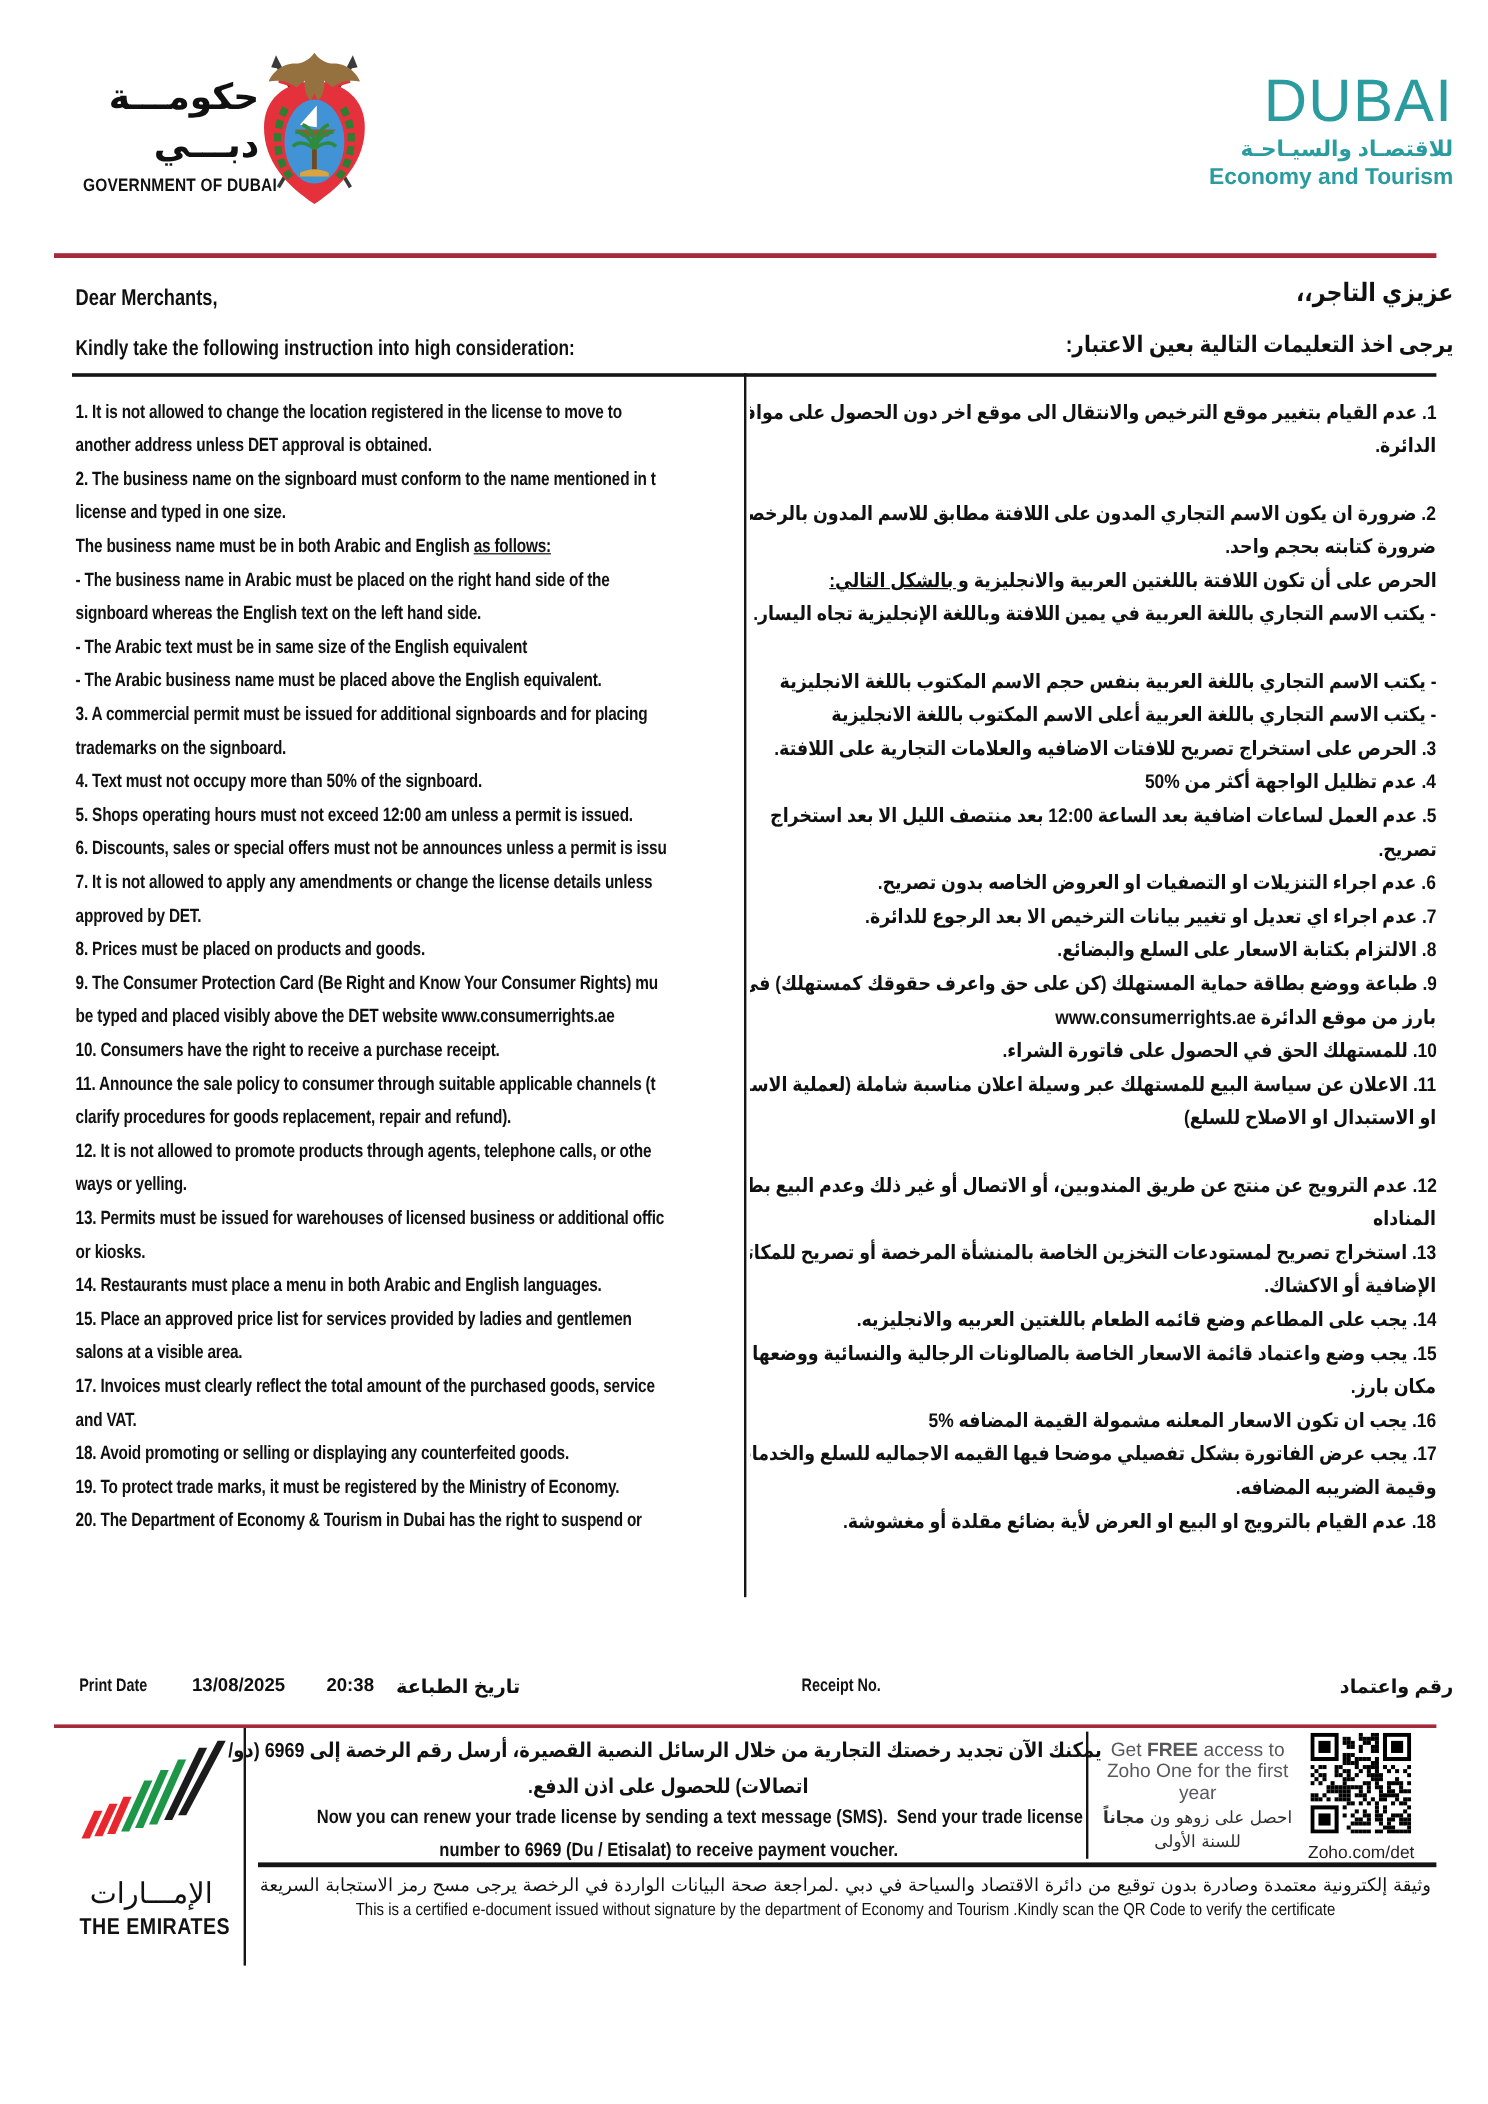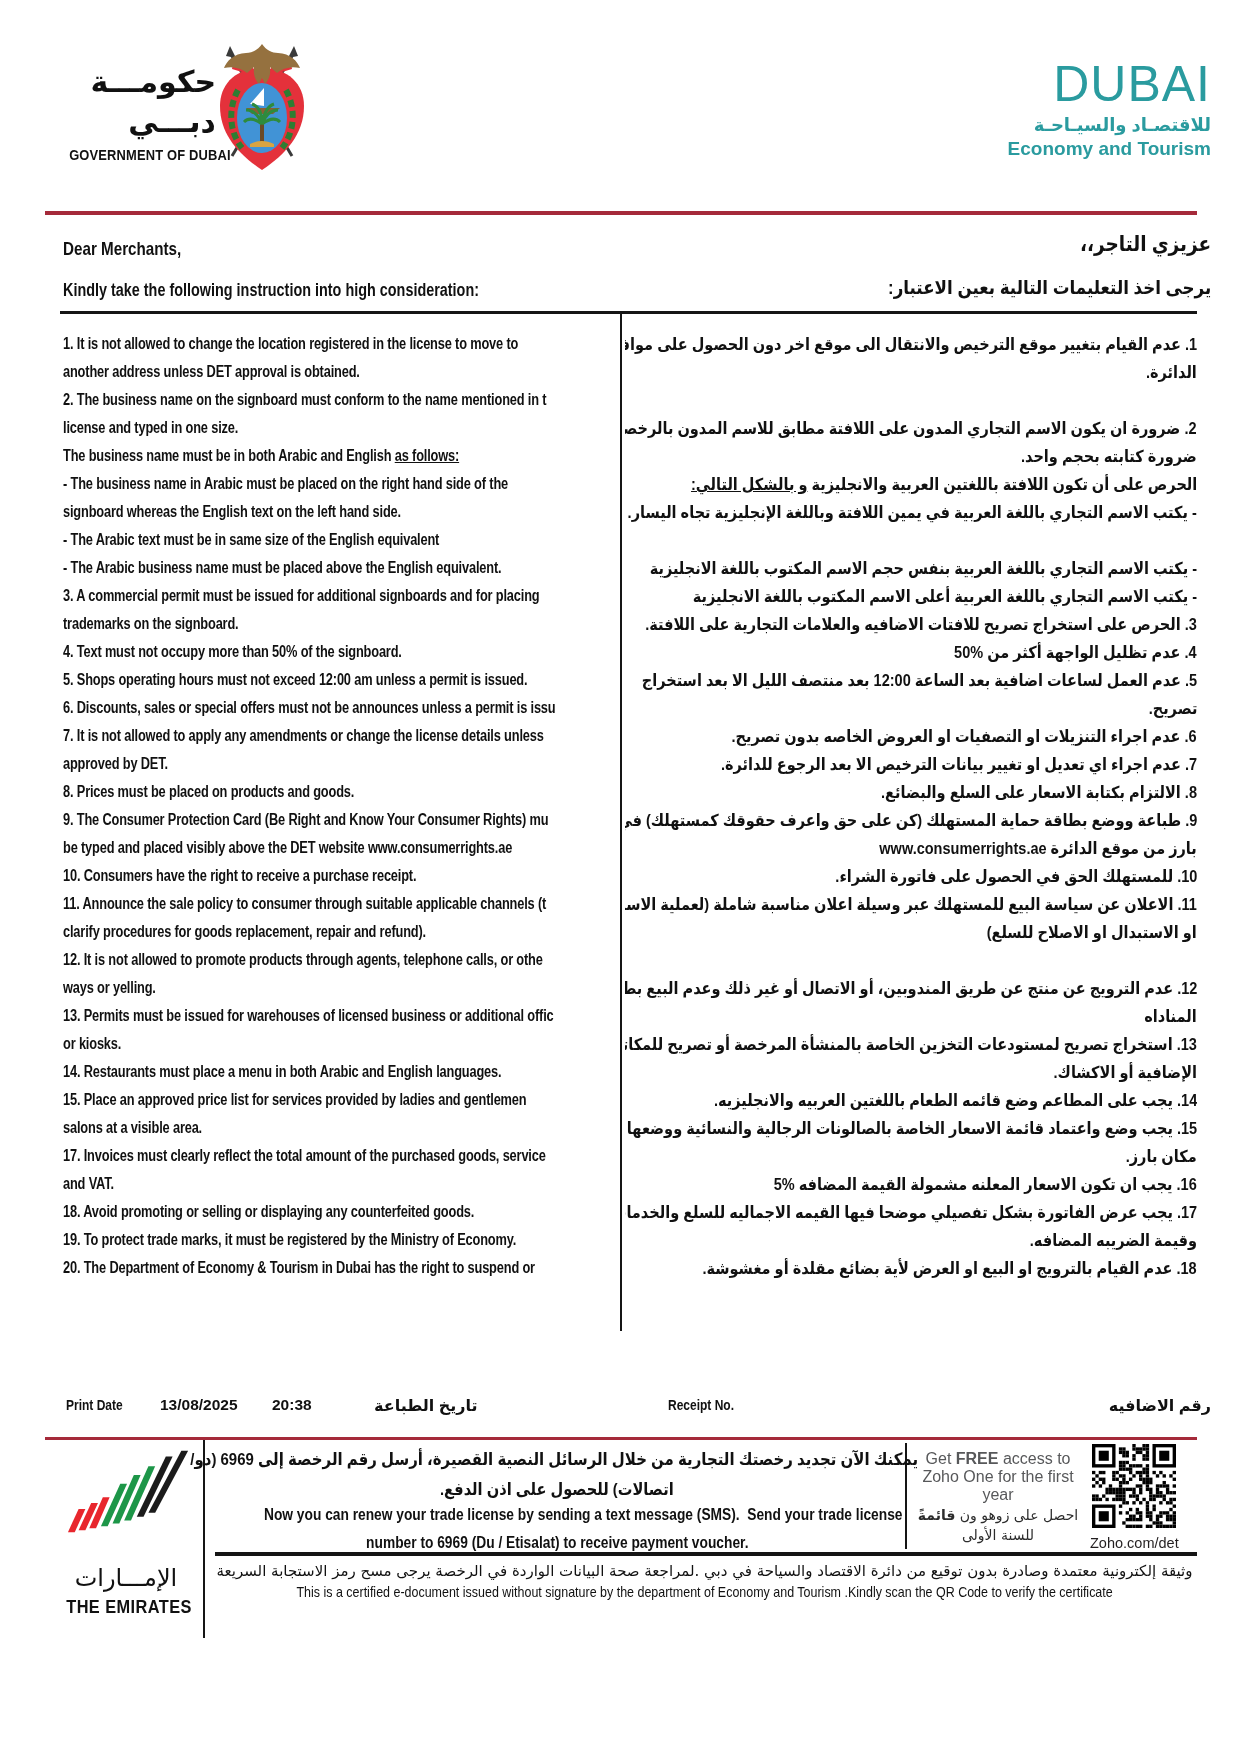--- a/index.html
+++ b/index.html
@@ -169,23 +169,23 @@
       <div class="row-ar"><span class="sxa"><span>مكان بارز.</span><span class="u"></span></span></div>
       <div class="row-ar"><span class="sxa"><span>16. يجب ان تكون الاسعار المعلنه مشمولة القيمة المضافه %5</span><span class="u"></span></span></div>
       <div class="row-ar"><span class="sxa"><span>17. يجب عرض الفاتورة بشكل تفصيلي موضحا فيها القيمه الاجماليه للسلع والخدمات</span><span class="u"></span></span></div>
       <div class="row-ar"><span class="sxa"><span>وقيمة الضريبه المضافه.</span><span class="u"></span></span></div>
       <div class="row-ar"><span class="sxa"><span>18. عدم القيام بالترويج او البيع او العرض لأية بضائع مقلدة أو مغشوشة.</span><span class="u"></span></span></div>
     </div>
 
   <div class="abs pr" style="left:66px;font-size:15px;"><span class="sx">Print Date</span></div>
   <div class="abs pr" style="left:160px;font-size:15.5px;">13/08/2025</div>
   <div class="abs pr" style="left:272px;font-size:15.5px;">20:38</div>
-  <div class="abs pr rtl" style="left:330px;font-size:16px;margin-left:44px;">تاريخ الطباعة</div>
+  <div class="abs pr rtl" style="left:330px;font-size:16px;">تاريخ الطباعة</div>
   <div class="abs pr" style="left:668px;font-size:15px;"><span class="sx">Receipt No.</span></div>
-  <div class="abs pr rtl" style="right:43px;font-size:16px;">رقم الاضافيه</div>
+  <div class="abs pr rtl" style="right:43px;font-size:16px;">رقم واعتماد</div>
 
   <div class="rule" style="left:45px;top:1437px;width:1152px;height:3px;background:#a52a3a;"></div>
 
   <div class="abs" style="left:66px;top:1450px;">
     <svg width="126" height="110" viewBox="0 0 130 100">
       <polygon points="2,78 9,78 20,54 13,54" fill="#e8262d"></polygon>
       <polygon points="13,76 20,76 33,48 26,48" fill="#e8262d"></polygon>
       <polygon points="24,74 31,74 45,42 38,42" fill="#e8262d"></polygon>
       <polygon points="36,72 43,72 63,28 56,28" fill="#1d9648"></polygon>
       <polygon points="48,69 55,69 77,19 70,19" fill="#1d9648"></polygon>
@@ -204,21 +204,21 @@
     <div class="rtl b" style="position:absolute;left:16px;top:5px;width:690px;font-size:17px;"><span class="sxa">يمكنك الآن تجديد رخصتك التجارية من خلال الرسائل النصية القصيرة، أرسل رقم الرخصة إلى 6969 (دو/</span></div>
     <div class="rtl b" style="position:absolute;left:0;top:35px;width:690px;text-align:center;font-size:17px;"><span class="sxc">اتصالات) للحصول على اذن الدفع.</span></div>
     <div class="b" style="position:absolute;left:0;top:62px;width:690px;font-size:16px;"><span class="sxc">Now you can renew your trade license by sending a text message (SMS).  Send your trade license</span></div>
     <div class="b" style="position:absolute;left:0;top:90px;width:690px;font-size:16px;"><span class="sxc">number to 6969 (Du / Etisalat) to receive payment voucher.</span></div>
   </div>
 
   <div class="abs zoho">
     <div class="zoho-en"><span>Get </span><span class="b">FREE</span><span> access to</span></div>
     <div class="zoho-en">Zoho One for the first</div>
     <div class="zoho-en">year</div>
-    <div class="zoho-ar"><span>احصل على زوهو ون </span><span class="b">قائمةً</span></div>
+    <div class="zoho-ar"><span>احصل على زوهو ون </span><span class="b">مجاناً</span></div>
     <div class="zoho-ar">للسنة الأولى</div>
   </div>
 
   <div class="abs qr-wrap">
     <svg id="qr" width="84" height="84" viewBox="0 0 87.5 87.5">
         <rect x="42" y="0" width="3.5" height="3.5" fill="#000"></rect>
         <rect x="52.5" y="0" width="3.5" height="3.5" fill="#000"></rect>
         <rect x="56" y="0" width="3.5" height="3.5" fill="#000"></rect>
         <rect x="28" y="3.5" width="3.5" height="3.5" fill="#000"></rect>
         <rect x="31.5" y="3.5" width="3.5" height="3.5" fill="#000"></rect>

